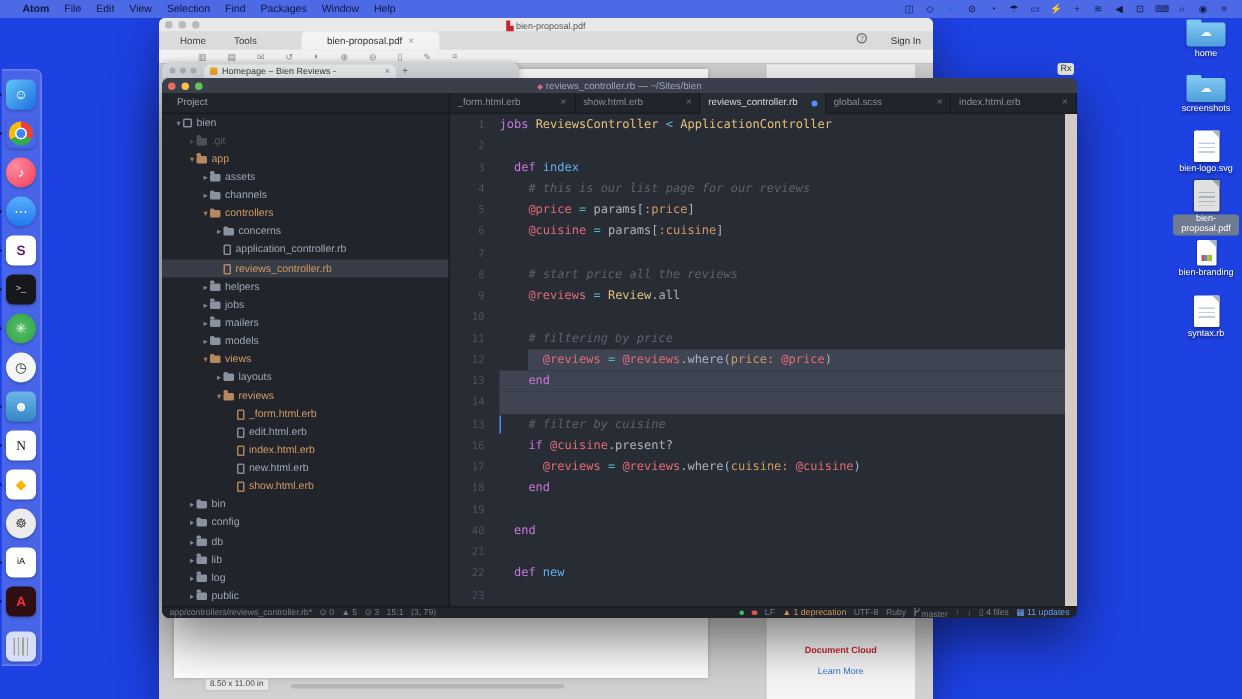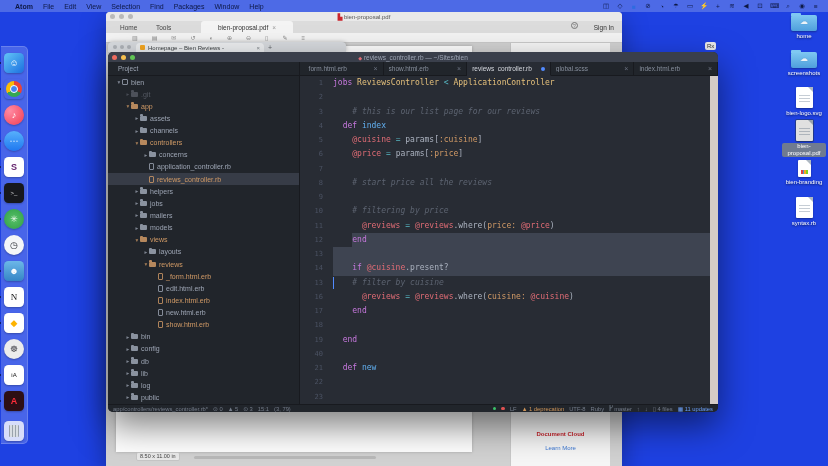--- a/index.html
+++ b/index.html
@@ -410,33 +410,34 @@
           <div class="gnum">22</div>
           <div class="gnum">23</div>
         </div>
       <div class="codebox" id="codebox">
           <div class="sel-ov" style="left: 52.2px; top: 156.86px; height: 14.26px; width: 357.8px;"></div>
           <div class="sel-ov" style="left: 33px; top: 171.12px; height: 14.26px; width: 377px;"></div>
           <div class="sel-ov" style="left: 33px; top: 185.38px; height: 14.26px; width: 377px;"></div>
           <div class="cursor" style="left: 33px; top: 200.64px;"></div>
           <div class="cl"><span style="color: rgb(198, 120, 221);">jobs </span><span style="color: rgb(229, 192, 123);">ReviewsController</span><span style="color: rgb(171, 178, 191);"> </span><span style="color: rgb(86, 182, 194);">&lt;</span><span style="color: rgb(171, 178, 191);"> </span><span style="color: rgb(229, 192, 123);">ApplicationController</span></div>
           <div class="cl"></div>
+          <div class="cl"><span style="color: rgb(171, 178, 191);">  </span><span style="color: rgb(198, 120, 221);">def </span><span style="color: rgb(97, 175, 239);">index</span></div>
           <div class="cl"><span style="color: rgb(171, 178, 191);">    </span><span style="color: rgb(92, 99, 112); font-style: italic;"># this is our list page for our reviews</span></div>
-          <div class="cl"><span style="color: rgb(171, 178, 191);">  </span><span style="color: rgb(198, 120, 221);">def </span><span style="color: rgb(97, 175, 239);">index</span></div>
+          <div class="cl"><span style="color: rgb(171, 178, 191);">    </span><span style="color: rgb(224, 108, 117);">@price</span><span style="color: rgb(171, 178, 191);"> </span><span style="color: rgb(86, 182, 194);">=</span><span style="color: rgb(171, 178, 191);"> params[</span><span style="color: rgb(209, 154, 102);">:price</span><span style="color: rgb(171, 178, 191);">]</span></div>
           <div class="cl"><span style="color: rgb(171, 178, 191);">    </span><span style="color: rgb(224, 108, 117);">@cuisine</span><span style="color: rgb(171, 178, 191);"> </span><span style="color: rgb(86, 182, 194);">=</span><span style="color: rgb(171, 178, 191);"> params[</span><span style="color: rgb(209, 154, 102);">:cuisine</span><span style="color: rgb(171, 178, 191);">]</span></div>
-          <div class="cl"><span style="color: rgb(171, 178, 191);">    </span><span style="color: rgb(224, 108, 117);">@price</span><span style="color: rgb(171, 178, 191);"> </span><span style="color: rgb(86, 182, 194);">=</span><span style="color: rgb(171, 178, 191);"> params[</span><span style="color: rgb(209, 154, 102);">:price</span><span style="color: rgb(171, 178, 191);">]</span></div>
           <div class="cl"></div>
           <div class="cl"><span style="color: rgb(171, 178, 191);">    </span><span style="color: rgb(92, 99, 112); font-style: italic;"># start price all the reviews</span></div>
+          <div class="cl"><span style="color: rgb(171, 178, 191);">    </span><span style="color: rgb(224, 108, 117);">@reviews</span><span style="color: rgb(171, 178, 191);"> </span><span style="color: rgb(86, 182, 194);">=</span><span style="color: rgb(171, 178, 191);"> </span><span style="color: rgb(229, 192, 123);">Review</span><span style="color: rgb(171, 178, 191);">.all</span></div>
           <div class="cl"></div>
           <div class="cl"><span style="color: rgb(171, 178, 191);">    </span><span style="color: rgb(92, 99, 112); font-style: italic;"># filtering by price</span></div>
           <div class="cl"><span style="color: rgb(171, 178, 191);">      </span><span style="color: rgb(224, 108, 117);">@reviews</span><span style="color: rgb(171, 178, 191);"> </span><span style="color: rgb(86, 182, 194);">=</span><span style="color: rgb(171, 178, 191);"> </span><span style="color: rgb(224, 108, 117);">@reviews</span><span style="color: rgb(171, 178, 191);">.where(</span><span style="color: rgb(209, 154, 102);">price: </span><span style="color: rgb(224, 108, 117);">@price</span><span style="color: rgb(171, 178, 191);">)</span></div>
           <div class="cl"><span style="color: rgb(171, 178, 191);">    </span><span style="color: rgb(198, 120, 221);">end</span></div>
           <div class="cl"></div>
+          <div class="cl"><span style="color: rgb(171, 178, 191);">    </span><span style="color: rgb(92, 99, 112); font-style: italic;"># filter by cuisine</span></div>
           <div class="cl"><span style="color: rgb(171, 178, 191);">    </span><span style="color: rgb(198, 120, 221);">if </span><span style="color: rgb(224, 108, 117);">@cuisine</span><span style="color: rgb(171, 178, 191);">.present?</span></div>
-          <div class="cl"><span style="color: rgb(171, 178, 191);">    </span><span style="color: rgb(92, 99, 112); font-style: italic;"># filter by cuisine</span></div>
           <div class="cl"><span style="color: rgb(171, 178, 191);">      </span><span style="color: rgb(224, 108, 117);">@reviews</span><span style="color: rgb(171, 178, 191);"> </span><span style="color: rgb(86, 182, 194);">=</span><span style="color: rgb(171, 178, 191);"> </span><span style="color: rgb(224, 108, 117);">@reviews</span><span style="color: rgb(171, 178, 191);">.where(</span><span style="color: rgb(209, 154, 102);">cuisine: </span><span style="color: rgb(224, 108, 117);">@cuisine</span><span style="color: rgb(171, 178, 191);">)</span></div>
           <div class="cl"><span style="color: rgb(171, 178, 191);">    </span><span style="color: rgb(198, 120, 221);">end</span></div>
           <div class="cl"></div>
           <div class="cl"><span style="color: rgb(171, 178, 191);">  </span><span style="color: rgb(198, 120, 221);">end</span></div>
           <div class="cl"></div>
           <div class="cl"><span style="color: rgb(171, 178, 191);">  </span><span style="color: rgb(198, 120, 221);">def </span><span style="color: rgb(97, 175, 239);">new</span></div>
         </div>
       <div class="vscroll"></div>
     </div>
     <div class="statusbar">

